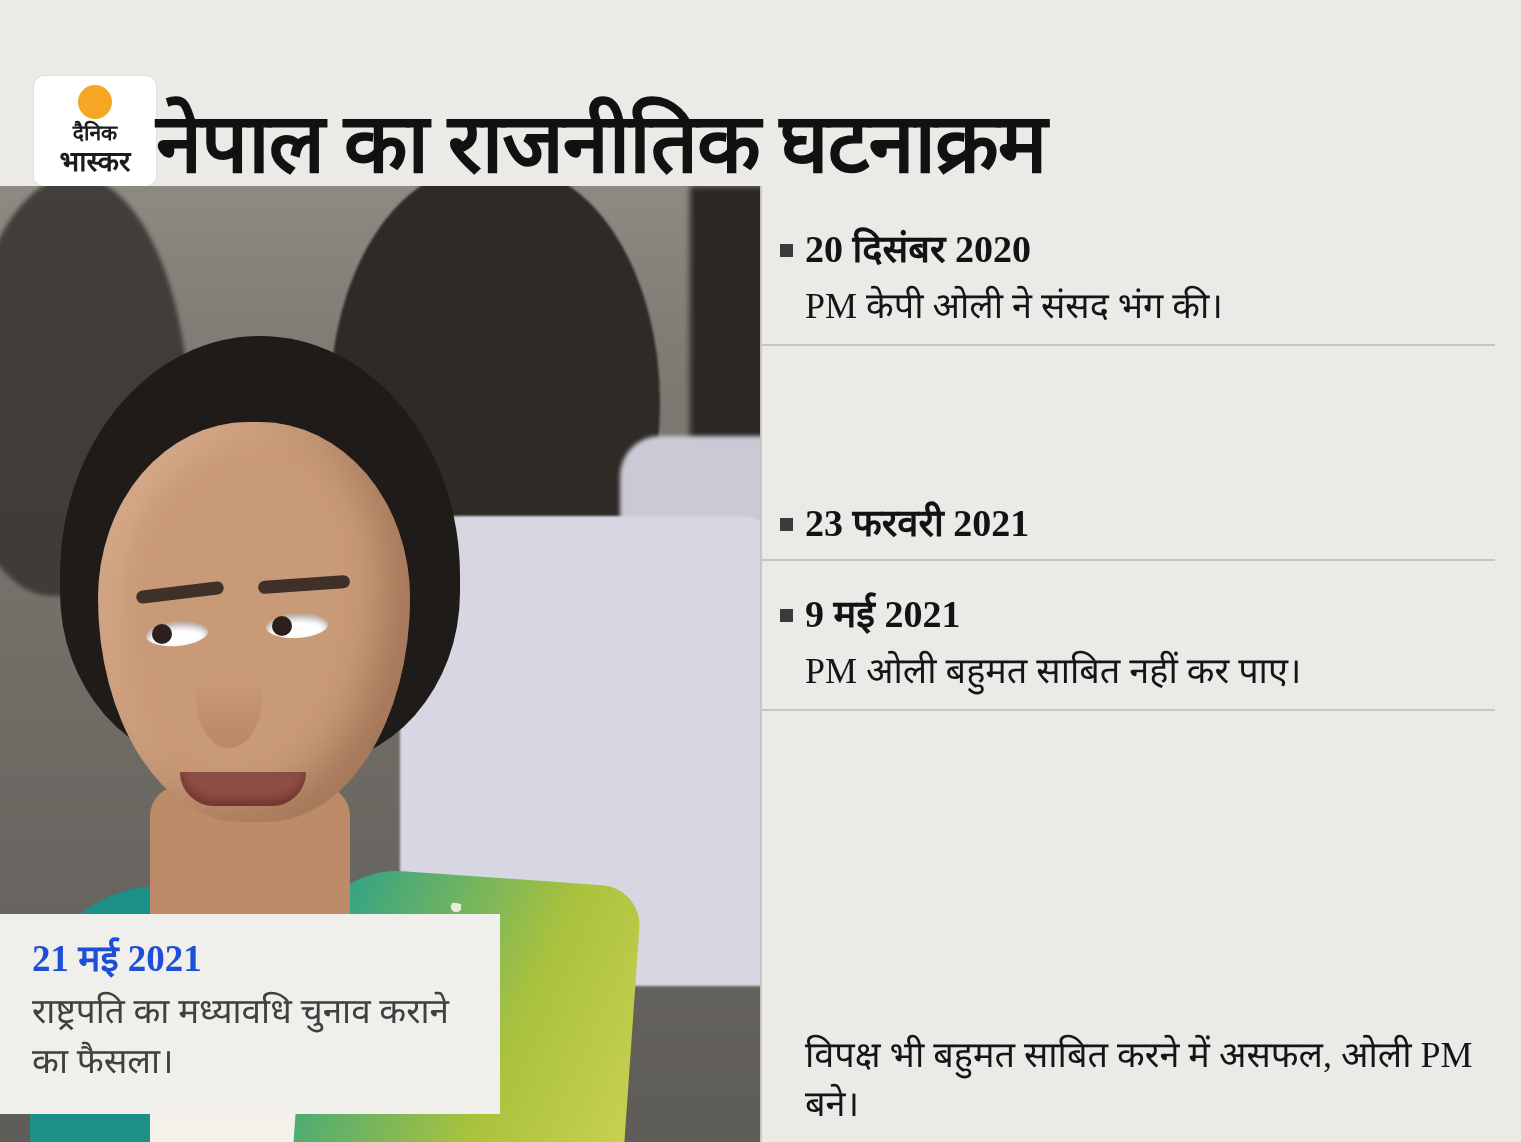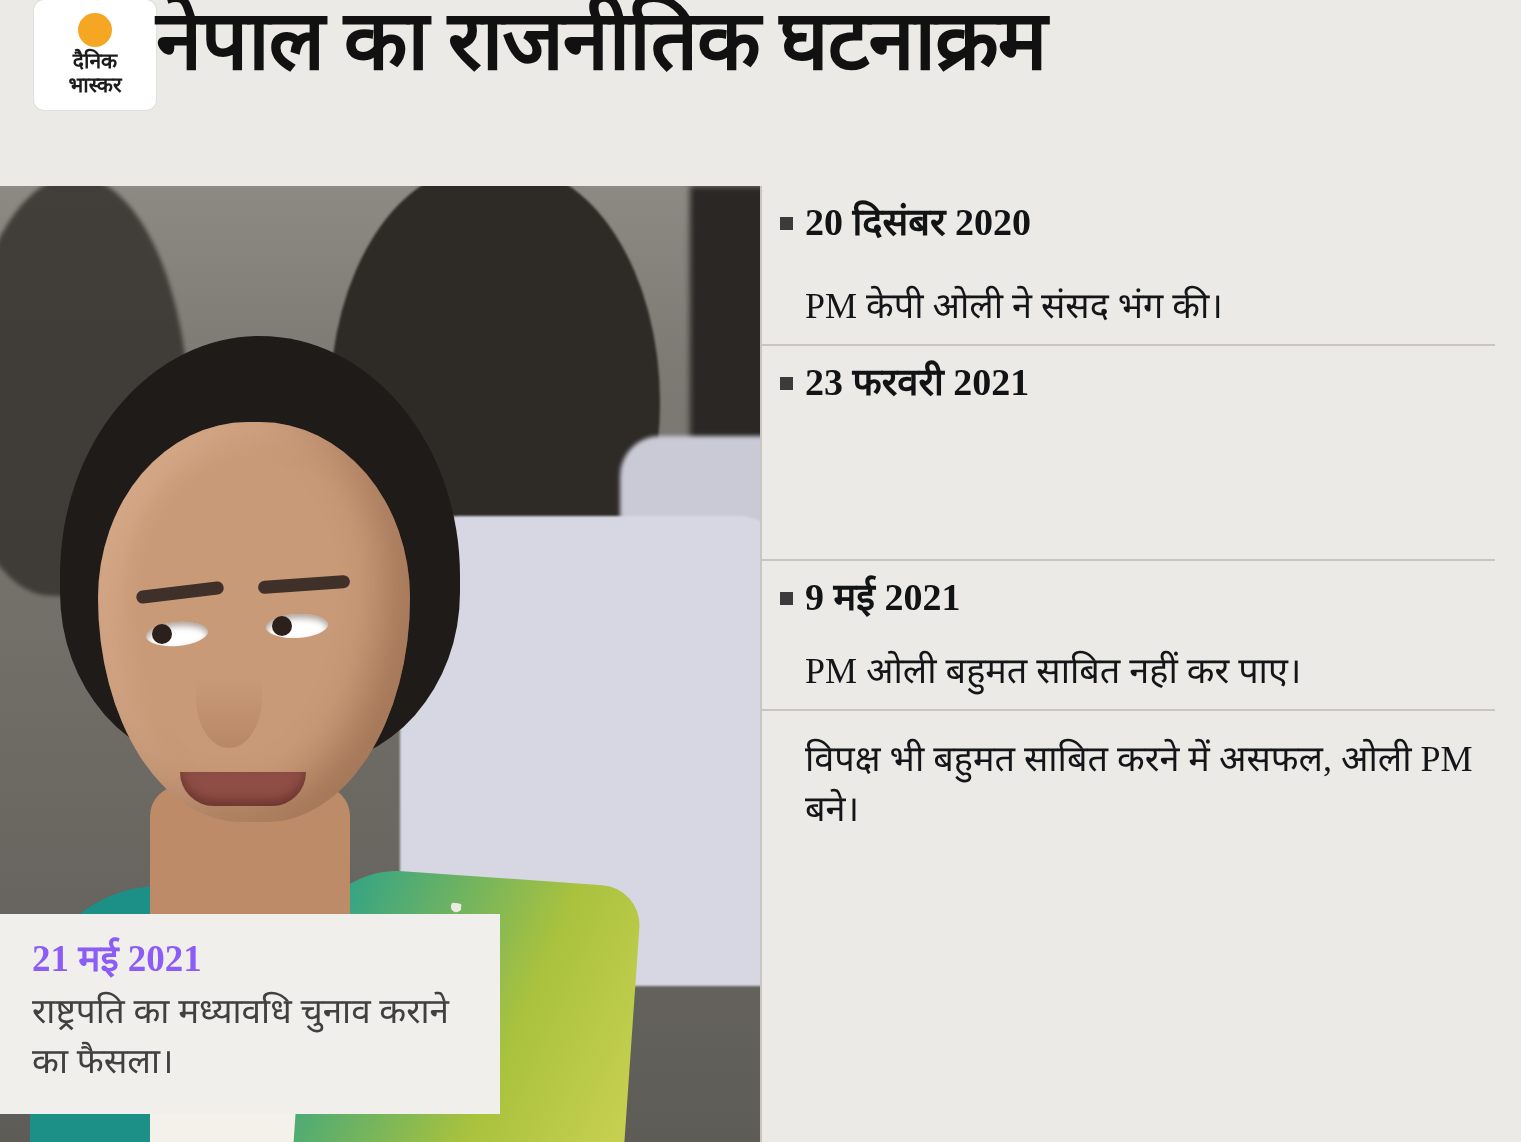--- a/index.html
+++ b/index.html
@@ -22,21 +22,21 @@
   }
 
   
   .header {
     position: absolute;
     left: 0;
     top: 0;
     width: 1521px;
     height: 186px;
     display: flex;
-    align-items: flex-start;
+    align-items: flex-end;
     padding-left: 34px;
     box-sizing: border-box;
   }
   .logo-box {
     width: 122px;
     height: 110px;
     background: #ffffff;
     border-radius: 10px;
     display: flex;
     flex-direction: column;
@@ -67,21 +67,21 @@
       radial-gradient(circle, rgba(245,166,35,0) 60%, rgba(245,166,35,0) 60%);
   }
   .logo-text {
     text-align: center;
     line-height: 1.12;
     color: #1c1c1c;
     font-weight: bold;
     font-size: 21px;
     letter-spacing: 0px;
   }
-  .logo-text .l2 { font-size: 21px; display: block; }
+  .logo-text .l2 { font-size: 28px; display: block; }
   .headline {
     font-size: 83px;
     font-weight: bold;
     color: #111111;
     letter-spacing: -1px;
     line-height: 1;
     white-space: nowrap;
   }
 
   
@@ -277,21 +277,21 @@
     left: 0;
     bottom: 28px;
     width: 500px;
     background: #f1efeb;
     padding: 22px 26px 26px 32px;
     box-sizing: border-box;
   }
   .photo-caption .date {
     font-size: 37px;
     font-weight: bold;
-    color: #8b5cf6;
+    color: #1d4ed8;
     line-height: 1.25;
     margin-bottom: 4px;
   }
   .photo-caption .text {
     font-size: 35px;
     color: #404040;
     line-height: 1.45;
   }
 
   
@@ -305,21 +305,21 @@
     padding: 0 26px 0 0;
     display: flex;
     flex-direction: column;
   }
   .tl-item {
     border-bottom: 2px solid #c9c6c0;
     padding: 14px 8px 12px 20px;
     box-sizing: border-box;
     display: flex;
     flex-direction: column;
-    justify-content: space-between;
+    justify-content: flex-end;
   }
   .tl-item:last-child { border-bottom: none; }
   .tl-date {
     display: flex;
     align-items: flex-start;
     font-size: 38px;
     font-weight: bold;
     color: #121315;
     line-height: 1.2;
   }

